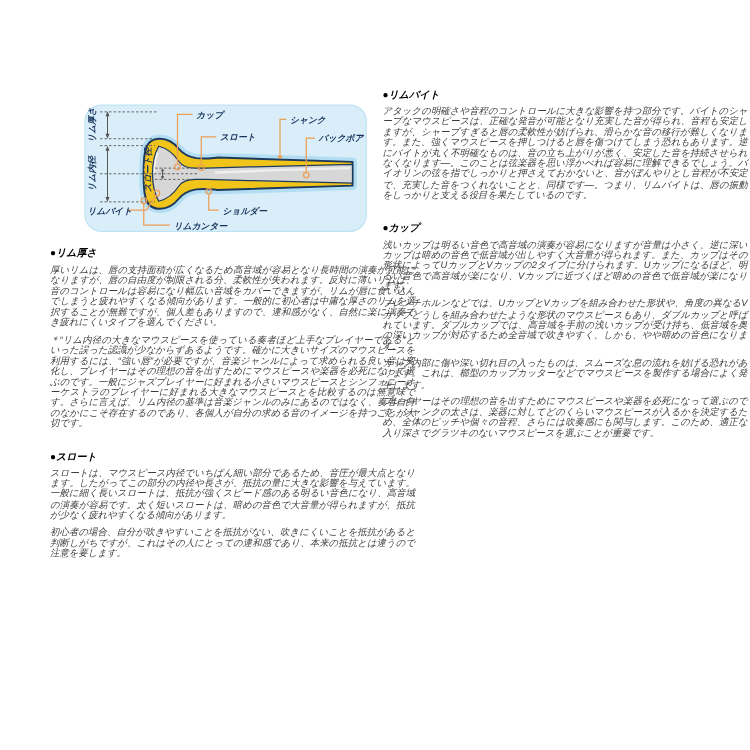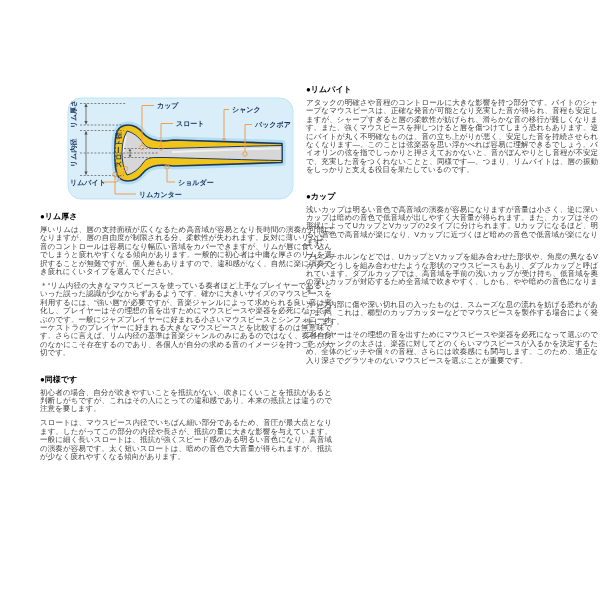--- a/index.html
+++ b/index.html
@@ -1,18 +1,18 @@
 <!DOCTYPE html>
 <html lang="ja"><head>
 <meta charset="utf-8">
 <style>
   html,body{margin:0;padding:0;background:#ffffff;}
   .page{position:relative;width:600px;height:600px;overflow:hidden;background:#ffffff;
         font-family:"Liberation Sans",sans-serif;}
-  .col{position:absolute;top:84px;width:292px;}
+  .col{position:absolute;top:70px;width:292px;font-style:italic;}
   .col-left{left:3px;margin-left:37px;}
   .col-right{left:306px;}
   .sec-title{font-size:8px;font-weight:bold;color:#000;margin:16px 0 4px 0;}
   .col-right .sec:first-child .sec-title{margin-top:0;}
   .sec-title.after-diagram{margin-top:3px;}
   .body{font-size:7.5px;line-height:8.4px;color:#3c3c3c;margin:0 0 5.5px 0;text-align:justify;}
   .diagram{display:block;margin:12px 0 0 0;}
   .dg-label{font-size:7px;font-weight:bold;fill:#17335d;}
   .dim-line{stroke:#555;stroke-width:0.7;stroke-dasharray:2,1.6;fill:none;}
   .dim-arrow{stroke:#555;stroke-width:0.8;fill:none;}
@@ -120,23 +120,23 @@
     <section class="sec">
       <h3 class="sec-title after-diagram">●リム厚さ</h3>
       <p class="body">厚いリムは、唇の支持面積が広くなるため高音域が容易となり長時間の演奏が可能になりますが、唇の自由度が制限される分、柔軟性が失われます。反対に薄いリムは、音のコントロールは容易になり幅広い音域をカバーできますが、リムが唇に食い込んでしまうと疲れやすくなる傾向があります。一般的に初心者は中庸な厚さのリムを選択することが無難ですが、個人差もありますので、違和感がなく、自然に楽に演奏でき疲れにくいタイプを選んでください。</p>
     </section>
 
     <section class="sec">
       <p class="body">＊“リム内径の大きなマウスピースを使っている奏者ほど上手なプレイヤーである”といった誤った認識が少なからずあるようです。確かに大きいサイズのマウスピースを利用するには、“強い唇”が必要ですが、音楽ジャンルによって求められる良い音は変化し、プレイヤーはその理想の音を出すためにマウスピースや楽器を必死になって選ぶのです。一般にジャズプレイヤーに好まれる小さいマウスピースとシンフォニーオーケストラのプレイヤーに好まれる大きなマウスピースとを比較するのは無意味です。さらに言えば、リム内径の基準は音楽ジャンルのみにあるのではなく、奏者自身のなかにこそ存在するのであり、各個人が自分の求める音のイメージを持つことが大切です。</p>
     </section>
 
     <section class="sec">
-      <h3 class="sec-title">●同様です</h3>
+      <h3 class="sec-title">●スロート</h3>
+      <p class="body">スロートは、マウスピース内径でいちばん細い部分であるため、音圧が最大点となります。したがってこの部分の内径や長さが、抵抗の量に大きな影響を与えています。一般に細く長いスロートは、抵抗が強くスピード感のある明るい音色になり、高音域の演奏が容易です。太く短いスロートは、暗めの音色で大音量が得られますが、抵抗が少なく疲れやすくなる傾向があります。</p>
       <p class="body">初心者の場合、自分が吹きやすいことを抵抗がない、吹きにくいことを抵抗があると判断しがちですが、これはその人にとっての違和感であり、本来の抵抗とは違うので注意を要します。</p>
-      <p class="body">スロートは、マウスピース内径でいちばん細い部分であるため、音圧が最大点となります。したがってこの部分の内径や長さが、抵抗の量に大きな影響を与えています。一般に細く長いスロートは、抵抗が強くスピード感のある明るい音色になり、高音域の演奏が容易です。太く短いスロートは、暗めの音色で大音量が得られますが、抵抗が少なく疲れやすくなる傾向があります。</p>
     </section>
   </div>
 
   <div class="col col-right">
 
     <section class="sec">
       <h3 class="sec-title">●リムバイト</h3>
       <p class="body">アタックの明確さや音程のコントロールに大きな影響を持つ部分です。バイトのシャープなマウスピースは、正確な発音が可能となり充実した音が得られ、音程も安定しますが、シャープすぎると唇の柔軟性が妨げられ、滑らかな音の移行が難しくなります。また、強くマウスピースを押しつけると唇を傷つけてしまう恐れもあります。逆にバイトが丸く不明確なものは、音の立ち上がりが悪く、安定した音を持続させられなくなります―。このことは弦楽器を思い浮かべれば容易に理解できるでしょう。バイオリンの弦を指でしっかりと押さえておかないと、音がぼんやりとし音程が不安定で、充実した音をつくれないことと、同様です―。つまり、リムバイトは、唇の振動をしっかりと支える役目を果たしているのです。</p>
     </section>
 

